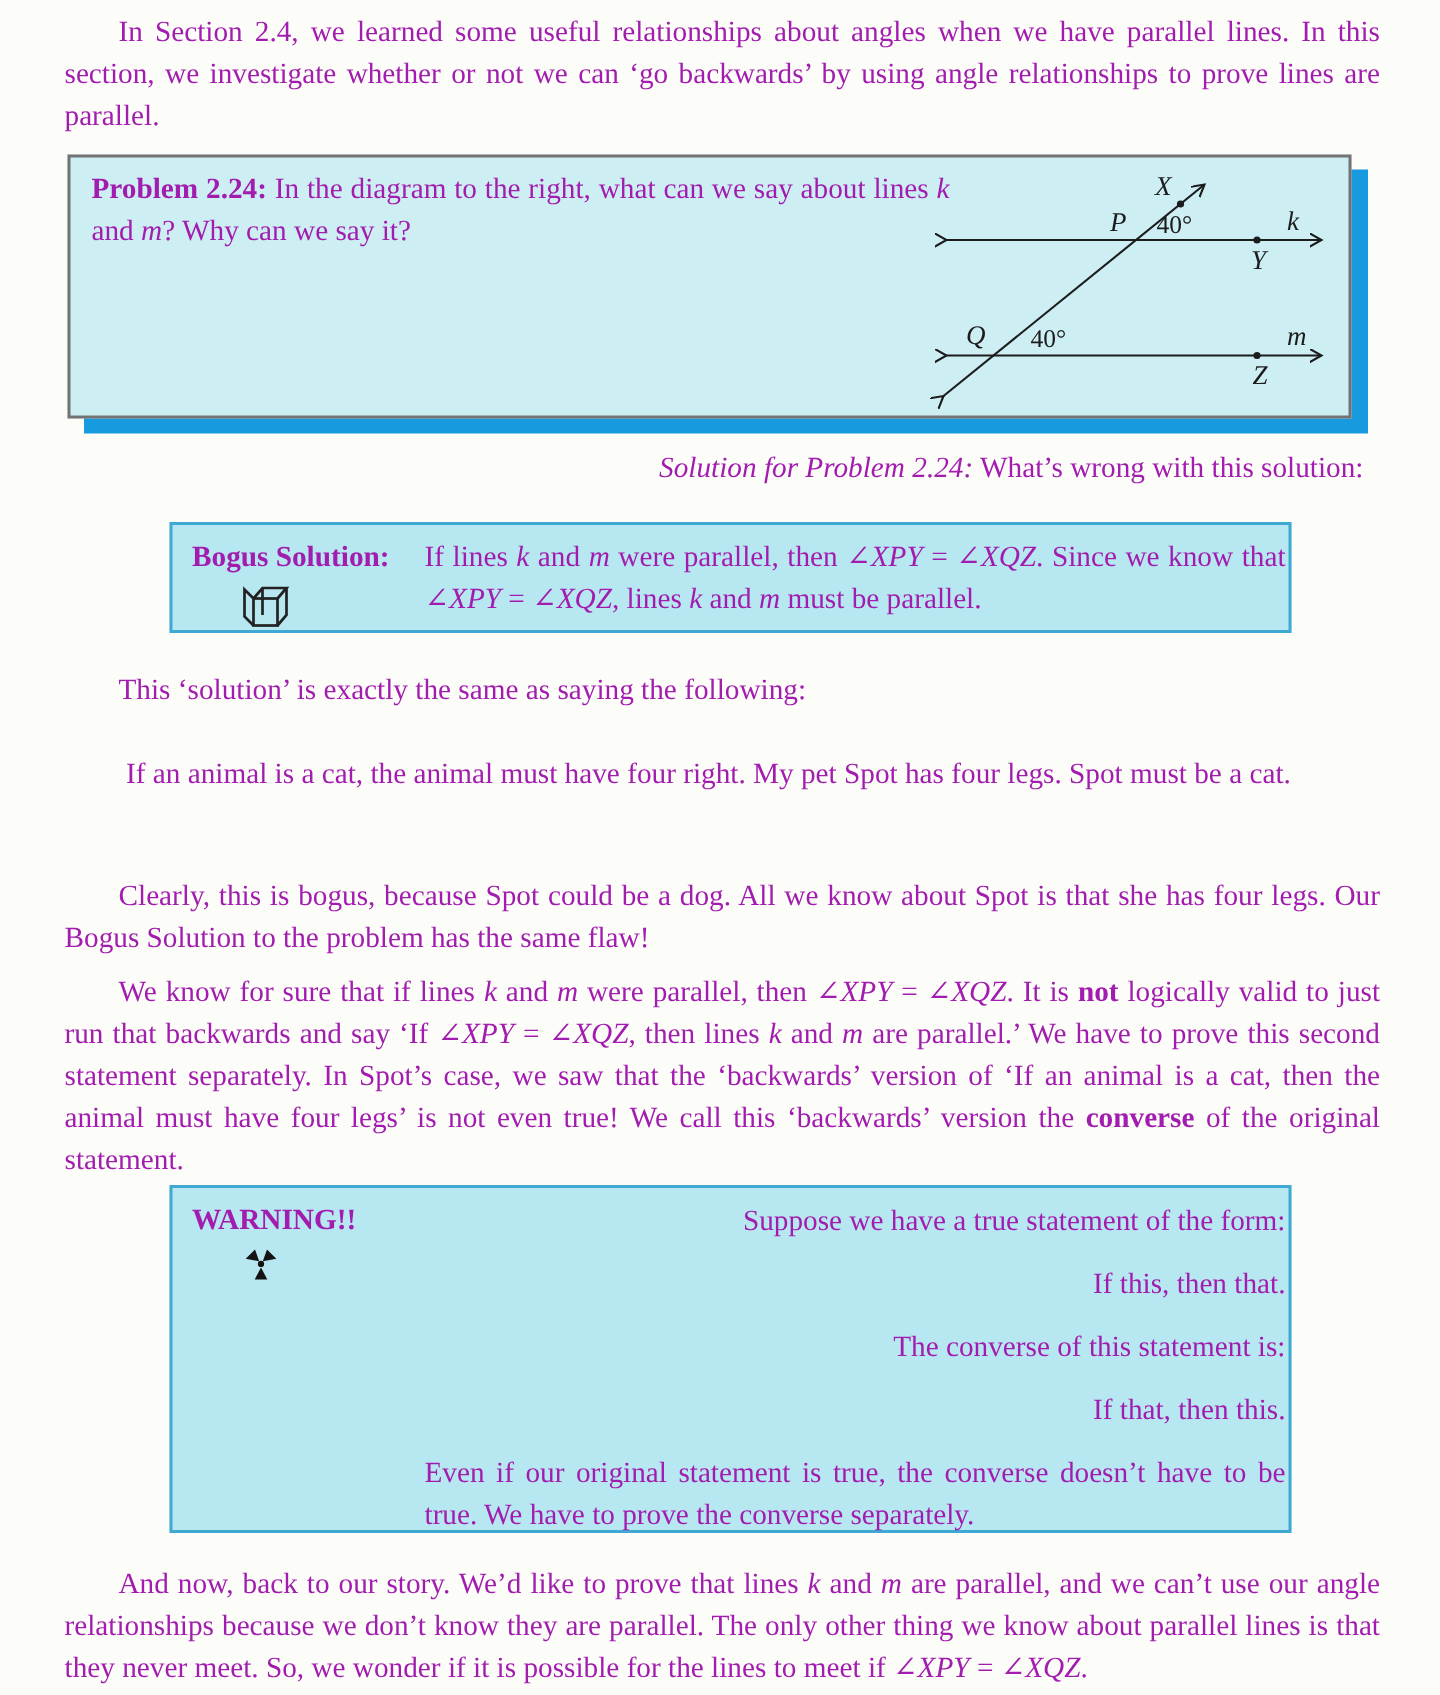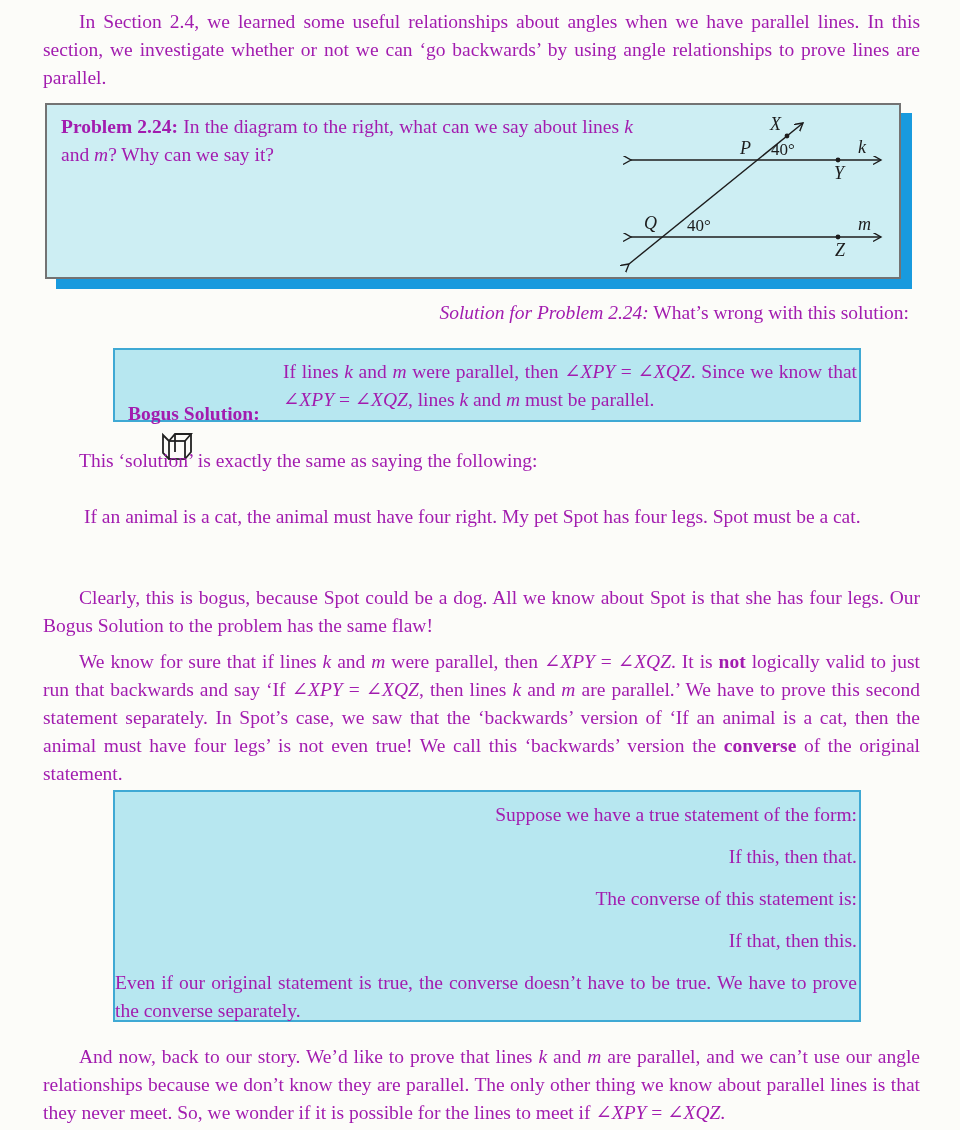--- a/index.html
+++ b/index.html
@@ -19,21 +19,21 @@
   }
   .problem-text{position:absolute;left:14px;top:8px;width:572px;text-align:justify;}
   .problem-label{font-weight:bold;}
   .diagram{position:absolute;right:2px;top:2px;}
 
   
   .cyan-box{
     position:absolute;left:113px;width:748px;background:#b7e7f0;
     border:2px solid #3fa9d4;box-sizing:border-box;display:flex;
   }
-  .box-label-col{width:168px;flex:0 0 168px;padding:8px 0 16px 13px;box-sizing:border-box;margin-top:42px;}
+  .box-label-col{width:168px;flex:0 0 168px;padding:8px 0 16px 13px;box-sizing:border-box;}
   .box-label{font-weight:bold;}
   .box-icon{margin:3px 0 0 30px;}
   .box-content{flex:1;padding:8px 2px 0 0;text-align:justify;}
 
   .warn-line{margin:0 0 14px 0;text-align:right;}
   .warn-indent{margin-left:48px;}
 
   svg text{font-family:"Liberation Serif","DejaVu Serif",serif;}
   .dgl{font-style:italic;font-size:18px;fill:#1c1c1c;}
   .dga{font-style:normal;font-size:17px;fill:#1c1c1c;}
@@ -99,20 +99,31 @@
 
   <div class="par indent" style="left:43px;top:447px;width:877px;text-align:left;">This ‘solution’ is exactly the same as saying the following:</div>
 
   <div class="par" style="left:84px;top:503px;width:796px;">If an animal is a cat, the animal must have four right.  My pet Spot has four legs.  Spot must be a cat.</div>
 
   <div class="par indent" style="left:43px;top:584px;width:877px;">Clearly, this is bogus, because Spot could be a dog.  All we know about Spot is that she has four legs. Our Bogus Solution to the problem has the same flaw!</div>
 
   <div class="par indent" style="left:43px;top:648px;width:877px;"><span>We know for sure that if lines </span><span style="font-style: italic;">k</span><span> and </span><span style="font-style: italic;">m</span><span> were parallel, then </span><span style="font-style: italic;">∠XPY</span><span> = </span><span style="font-style: italic;">∠XQZ</span><span>. It is </span><span style="font-weight: bold;">not</span><span> logically valid to just run that backwards and say ‘If </span><span style="font-style: italic;">∠XPY</span><span> = </span><span style="font-style: italic;">∠XQZ</span><span>, then lines </span><span style="font-style: italic;">k</span><span> and </span><span style="font-style: italic;">m</span><span> are parallel.’  We have to prove this second statement separately. In Spot’s case, we saw that the ‘backwards’ version of ‘If an animal is a cat, then the animal must have four legs’ is not even true! We call this ‘backwards’ version the </span><span style="font-weight: bold;">converse</span><span> of the original statement.</span></div>
 
   <div class="cyan-box" style="top:790px;height:232px;">
+    <div class="box-label-col">
+      <div class="box-label">WARNING!!</div>
+      <svg class="box-icon" style="margin-left:34px;" width="24" height="24" viewBox="0 0 24 24">
+        <g fill="#141414">
+          <polygon points="13.2,9.8 16,2 22.2,8.2"></polygon>
+          <polygon points="10.8,9.8 8,2 1.8,8.2"></polygon>
+          <polygon points="12,14 7.8,22 16.2,22"></polygon>
+          <circle cx="12" cy="11.6" r="2.1"></circle>
+        </g>
+      </svg>
+    </div>
     <div class="box-content" style="text-align:left;padding-top:9px;">
       <div class="warn-line">Suppose we have a true statement of the form:</div>
       <div class="warn-line warn-indent">If this, then that.</div>
       <div class="warn-line">The converse of this statement is:</div>
       <div class="warn-line warn-indent">If that, then this.</div>
       <div class="warn-line" style="text-align:justify;">Even if our original statement is true, the converse doesn’t have to be true. We have to prove the converse separately.</div>
     </div>
   </div>
 
   <div class="par indent" style="left:43px;top:1043px;width:877px;"><span>And now, back to our story.  We’d like to prove that lines </span><span style="font-style: italic;">k</span><span> and </span><span style="font-style: italic;">m</span><span> are parallel, and we can’t use our angle relationships because we don’t know they are parallel. The only other thing we know about parallel lines is that they never meet. So, we wonder if it is possible for the lines to meet if </span><span style="font-style: italic;">∠XPY</span><span> = </span><span style="font-style: italic;">∠XQZ</span><span>.</span></div>

